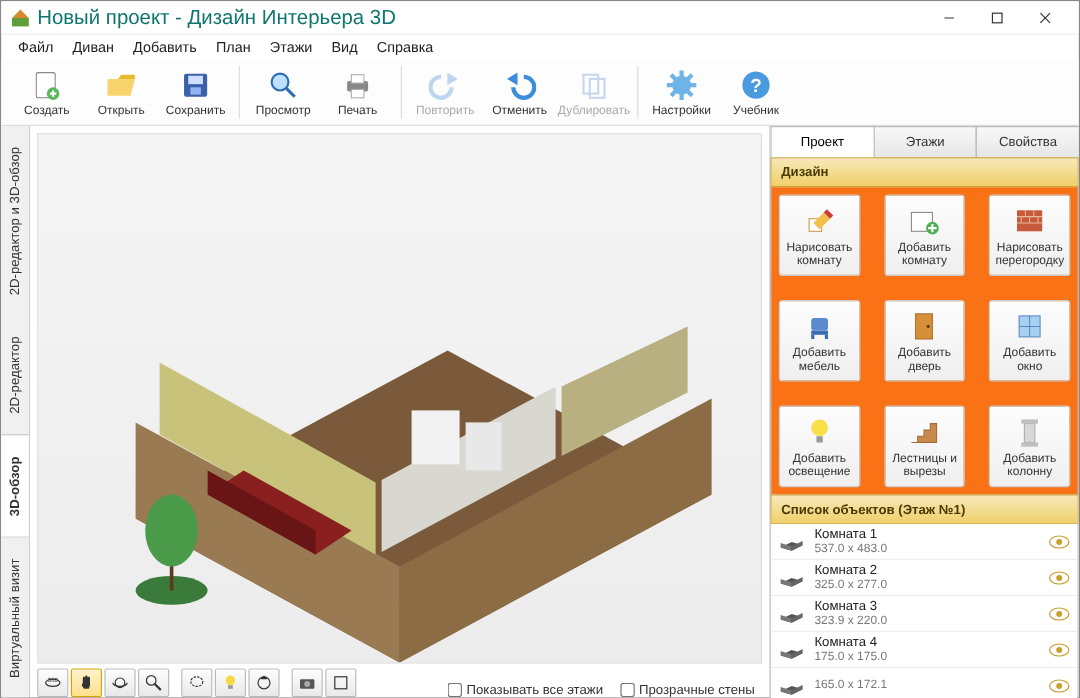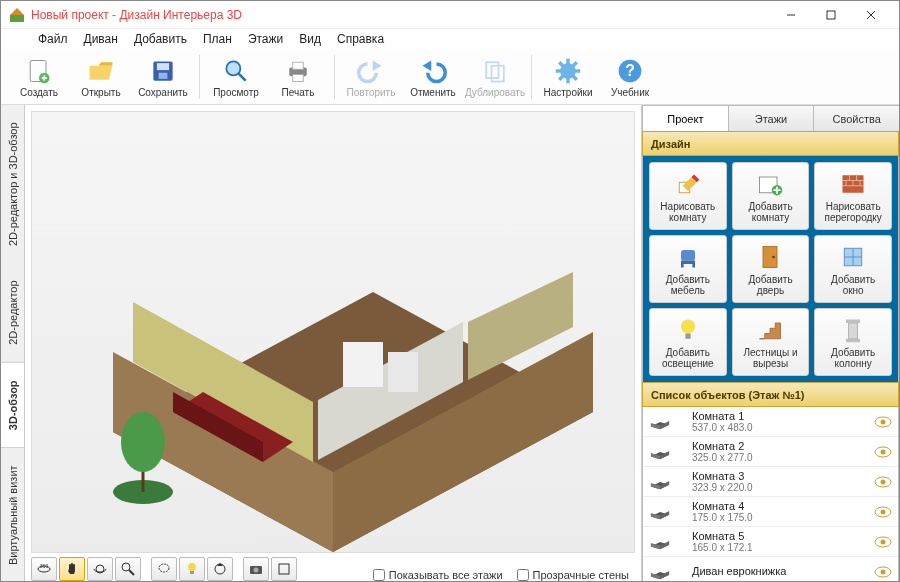--- a/index.html
+++ b/index.html
@@ -1,21 +1,21 @@
 <!DOCTYPE html>
 <html><head>
 <meta charset="utf-8">
 <style>
 * { box-sizing: border-box; margin: 0; padding: 0; }
 body { font-family: "Segoe UI", Tahoma, sans-serif; font-size: 11px; background: #fff; width: 900px; height: 582px; overflow: hidden; border: 1px solid #888; }
 .titlebar { height: 28px; display: flex; align-items: center; padding: 0 8px; background: #fff; border-bottom: 1px solid #eee; }
 .titlebar .app-icon { width: 16px; height: 16px; margin-right: 6px; }
-.titlebar .title { flex: 1; font-size: 12px; color: #ef4444; }
+.titlebar .title { flex: 1; font-size: 17px; color: #0f766e; }
 .winbtn { width: 40px; height: 28px; display: flex; align-items: center; justify-content: center; color: #333; }
-.menubar { height: 20px; display: flex; align-items: center; padding: 0 6px; font-size: 12px; color: #222; margin-left: 23px; }
+.menubar { height: 20px; display: flex; align-items: center; padding: 0 6px; font-size: 12px; color: #222; }
 .menubar .mi { padding: 2px 8px; }
 .toolbar { height: 56px; display: flex; align-items: flex-start; padding: 2px 8px; border-bottom: 1px solid #ddd; background: #fdfdfd; gap: 2px; }
 .tbtn { width: 60px; height: 52px; display: flex; flex-direction: column; align-items: center; justify-content: center; font-size: 10px; color: #333; border-radius: 3px; }
 .tbtn.disabled { color: #aaa; }
 .tbtn .ticon { width: 28px; height: 28px; margin-bottom: 2px; }
 .tsep { width: 1px; height: 44px; background: #ddd; margin: 4px 4px; }
 .main { display: flex; height: calc(582px - 28px - 20px - 56px); }
 .vtabs { width: 24px; display: flex; flex-direction: column; border-right: 1px solid #ccc; background: #f5f5f5; }
 .vtab { flex: 1 1 auto; writing-mode: vertical-rl; transform: rotate(180deg); text-align: center; padding: 8px 2px; font-size: 11px; color: #333; border-top: 1px solid #ccc; background: #f0f0f0; white-space: nowrap; display:flex; align-items:center; justify-content:center; }
 .vtab.active { background: #fff; font-weight: bold; }
@@ -27,26 +27,26 @@
 .vbbtn.active{background:linear-gradient(#fff3cf,#ffe08a);border-color:#d6a400;}
 .vbbtn svg { width: 16px; height: 16px; }
 .vbsep{width:6px;}
 .vbchecks { margin-left: auto; display: flex; gap: 14px; padding-right: 6px; font-size: 11px; color: #333; align-items:center;}
 .vbchecks label { display: flex; align-items: center; gap: 4px; }
 .sidepanel { width: 258px; border-left: 1px solid #ccc; display: flex; flex-direction: column; background: #fafafa; }
 .sidetabs { display: flex; height: 26px; }
 .sidetab { flex: 1; border: 1px solid #bbb; border-bottom: none; background: linear-gradient(#f8f8f8,#e6e6e6); display: flex; align-items: center; justify-content: center; font-size: 11px; color: #333; margin-right:-1px;}
 .sidetab.active { background: #fff; color: #000; position:relative; z-index:1;}
 .section-hdr { height: 25px; background: linear-gradient(#f7e8b9,#efd06a); border: 1px solid #caa53a; color: #4a3a00; font-weight: bold; font-size: 11px; display: flex; align-items: center; padding: 0 8px; }
-.designgrid { display: grid; grid-template-columns: repeat(3, 1fr); gap: 5px; padding: 6px; background: #0369a1; border-left:1px solid #bbb;border-right:1px solid #bbb;}
+.designgrid { display: grid; grid-template-columns: repeat(3, 1fr); gap: 20px; padding: 6px; background: #f97316; border-left:1px solid #bbb;border-right:1px solid #bbb;}
 .dgbtn { height: 68px; border: 1px solid #ccc; background: linear-gradient(#fdfdfd,#efefef); border-radius: 3px; display: flex; flex-direction: column; align-items: center; justify-content: center; font-size: 10px; color: #333; text-align: center; padding: 4px; }
 .dgbtn .dgicon { width: 28px; height: 28px; margin-bottom: 3px; }
 .objlist { flex: 1; display: flex; flex-direction: column; min-height: 0; }
 .objlist .list { flex: 1; overflow-y: auto; background: #fff; border:1px solid #bbb; border-top:none;}
-.objrow { display: flex; align-items: center; height: 30px; padding: 0 6px; border-bottom: 1px solid #eee; gap: 21px; }
+.objrow { display: flex; align-items: center; height: 30px; padding: 0 6px; border-bottom: 1px solid #eee; gap: 8px; }
 .objrow .objicon { width: 22px; height: 18px; flex-shrink:0;}
 .objrow .objtxt { flex: 1; line-height: 1.1; font-size:10px;}
 .objrow .objtxt .n { color: #222; font-size:11px;}
 .objrow .objtxt .d { color: #777; font-size: 10px; }
 .objrow .eye { width: 18px; height: 14px; }
 input[type=checkbox]{width:12px;height:12px;}
 </style>
 </head>
 <body>
 
@@ -414,21 +414,20 @@
                 <circle cx="9" cy="6" r="2.5" fill="#c8a030"></circle>
               </svg>
             </div>
             <div class="objrow">
               <svg class="objicon" viewBox="0 0 24 18">
                 <polygon points="2,14 12,17 22,12 12,9" fill="#555"></polygon>
                 <polygon points="2,14 2,10 12,13 12,17" fill="#777"></polygon>
                 <polygon points="12,17 12,13 22,8 22,12" fill="#666"></polygon>
               </svg>
               <div class="objtxt">
-                <div class="n">Комната 5</div>
                 <div class="d">165.0 x 172.1</div>
               </div>
               <svg class="eye" viewBox="0 0 18 12">
                 <ellipse cx="9" cy="6" rx="8" ry="5" fill="none" stroke="#c8a030"></ellipse>
                 <circle cx="9" cy="6" r="2.5" fill="#c8a030"></circle>
               </svg>
             </div>
             <div class="objrow">
               <svg class="objicon" viewBox="0 0 24 18">
                 <polygon points="2,14 12,17 22,12 12,9" fill="#555"></polygon>

